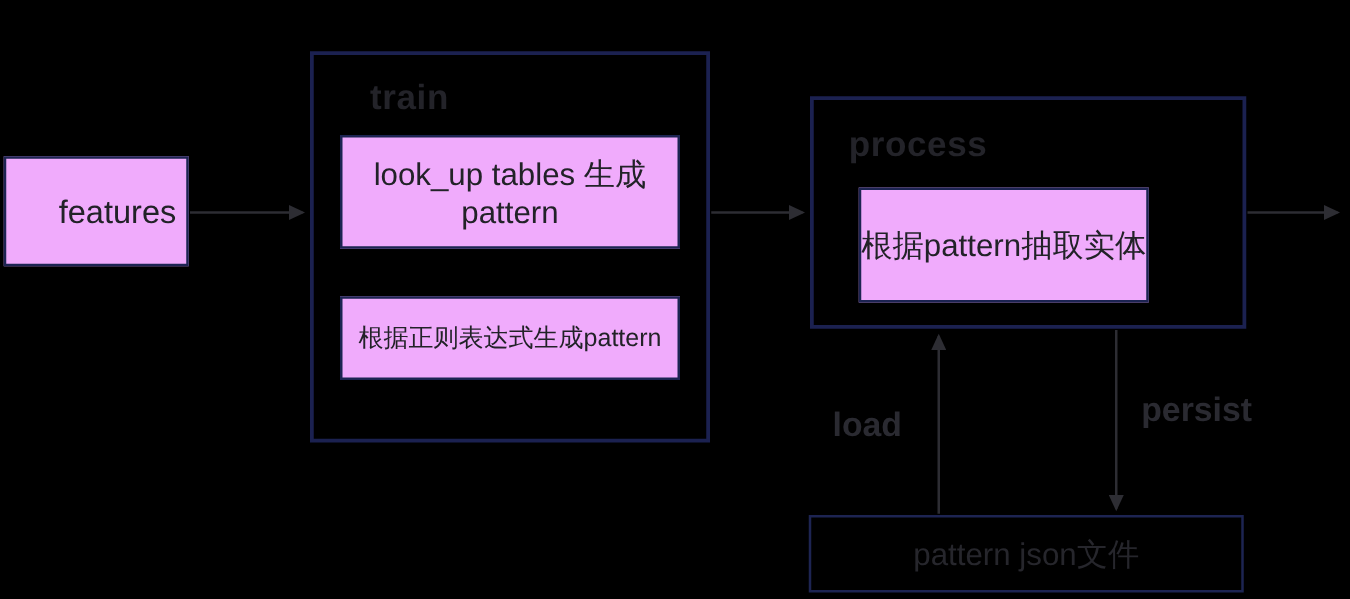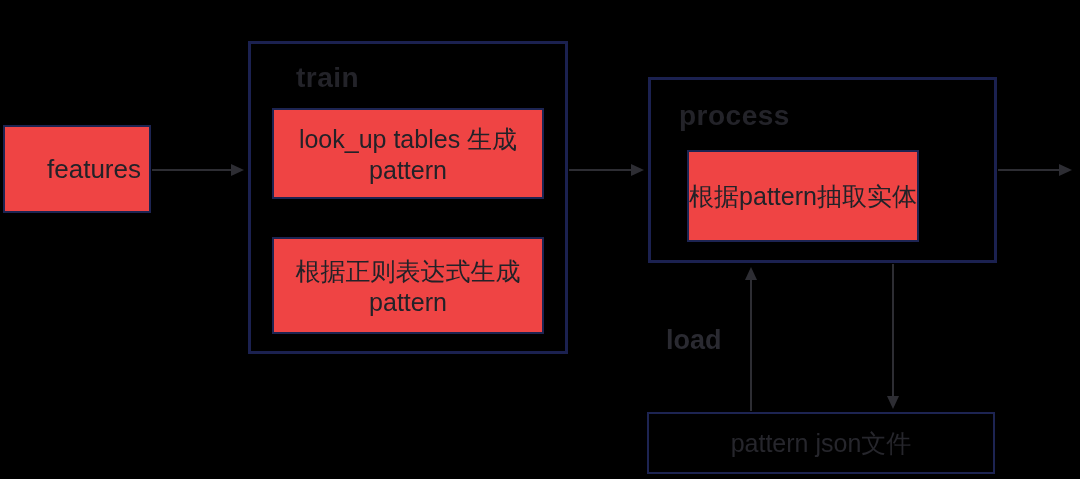--- a/index.html
+++ b/index.html
@@ -25,21 +25,21 @@
   }
   .node {
     position: absolute;
     box-sizing: border-box;
     display: flex;
     align-items: center;
     justify-content: center;
     text-align: center;
   }
   .white-node {
-    background: #ef4444;
+    background: #f0abfc;
     border: 2px solid #1d2452;
     color: #222228;
   }
   .dark-node {
     background: #000000;
     border: 2px solid #1d2452;
     color: #26262c;
   }
   .group {
     position: absolute;
@@ -58,21 +58,21 @@
     position: absolute;
     font-weight: bold;
     color: #2a2a31;
     font-size: 27px;
   }
   
   #features-node   { left: 3px;   top: 125px; width: 148px; height: 88px; font-size: 26px; padding-left: 34px; }
   #train-group     { left: 248px; top: 12px;  width: 320px; height: 313px; margin-top: 29px; }
   #train-label     { left: 45px;  top: 18px; }
   #train-item-1    { left: 21px;  top: 64px;  width: 272px; height: 91px; font-size: 25px; }
-  #train-item-2    { left: 21px;  top: 193px; width: 272px; height: 97px; font-size: 25px; }
+  #train-item-2    { left: 21px;  top: 193px; width: 272px; height: 67px; font-size: 20px; }
   #process-group   { left: 648px; top: 77px;  width: 349px; height: 186px; }
   #process-label   { left: 28px;  top: 20px; }
   #process-item-1  { left: 36px;  top: 70px;  width: 232px; height: 92px; font-size: 25px; }
   #pattern-json-node { left: 647px; top: 412px; width: 348px; height: 62px; font-size: 25px; text-align: right; }
   #load-label      { left: 666px; top: 312px; margin-top: 13px; }
   #persist-label   { left: 913px; top: 313px; }
 </style>
 </head>
 <body>
 
@@ -111,14 +111,15 @@
       <span>根据pattern抽取实体</span>
     </div>
   </div>
 
   <div class="node dark-node" id="pattern-json-node">
     <span>pattern json文件</span>
   </div>
 
   <div class="edge-label" id="load-label">load</div>
 
+  <div class="edge-label" id="persist-label">persist</div>
 
 </div>
 
 </body></html>

